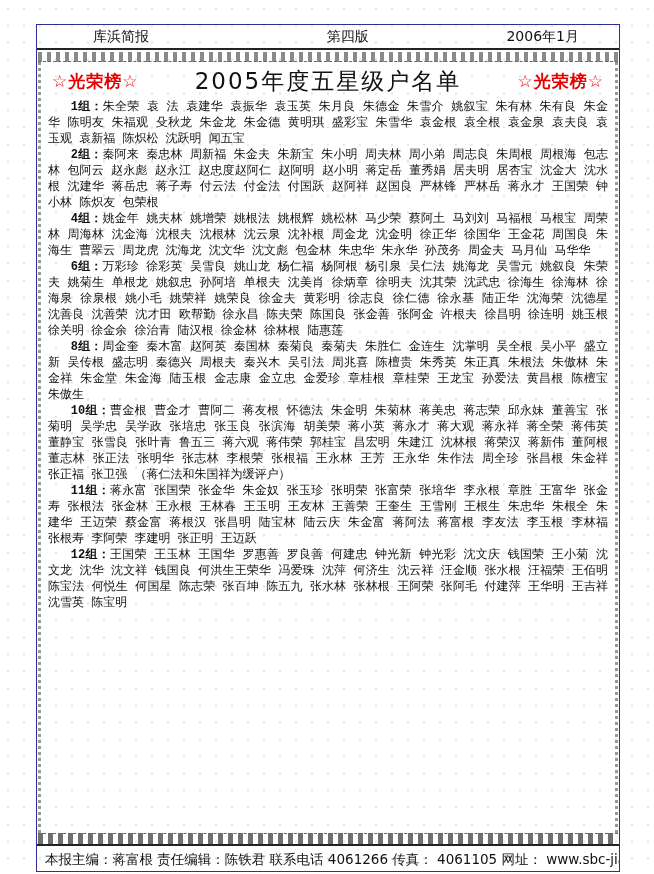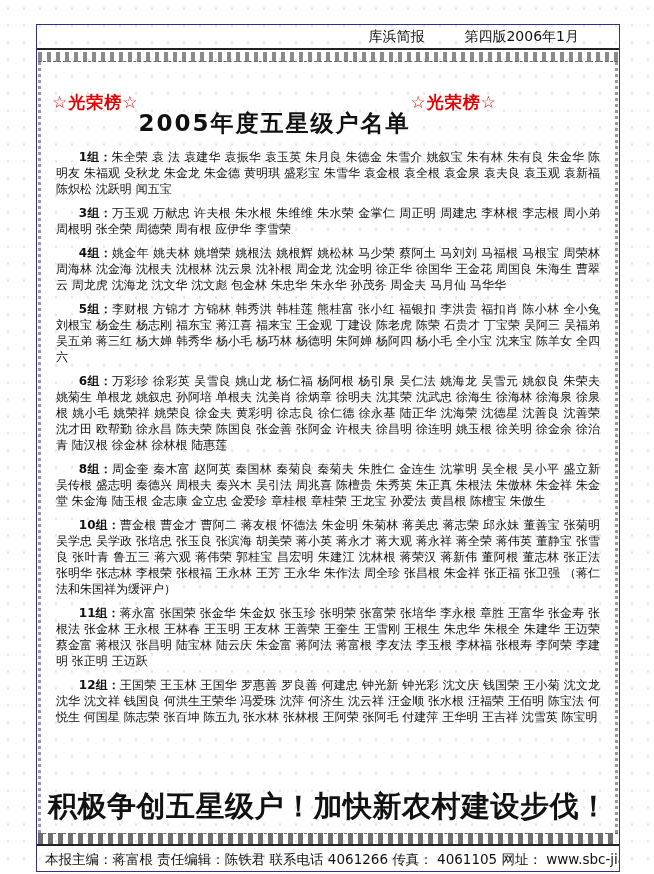--- a/index.html
+++ b/index.html
@@ -18,48 +18,49 @@
     opacity:.55; pointer-events:none; z-index:0;
   }
   .frame{
     position:absolute; left:36px; top:24px; width:582px; height:846px;
     border:1px solid #2e3192;
     background:transparent;
     display:flex; flex-direction:column;
     z-index:1;
   }
   .masthead{
-    display:flex; justify-content:flex-end; align-items:center;
+    display:flex; justify-content:space-between; align-items:center;
     font-size:14px; padding:3px 40px 2px 56px;
     border-bottom:2px solid #222;
   }
   .masthead .edition{ margin-left:40px; }
   .orn-band{
     height:9px; margin:2px 1px 0 1px;
     background-image:repeating-linear-gradient(90deg,#8a8a8a 0 4px, transparent 4px 9px);
     border-bottom:1px dashed #666;
   }
   .honor{
     flex:1 1 auto; display:flex; flex-direction:column; overflow:hidden;
     margin:0 1px;
     border-left:3px dotted #999; border-right:3px dotted #999;
     padding:1px 7px 0 7px;
   }
   .title-row{
-    display:flex; align-items:center;
+    display:flex; justify-content:space-between; align-items:center;
     padding:3px 4px 2px 4px;
+    gap:35px;
   }
   .badge{ color:#e60000; font-weight:bold; font-size:17px; letter-spacing:1px; white-space:nowrap; }
-  .main-title{ font-size:23px; font-weight:bold; letter-spacing:2px; white-space:nowrap;margin-top:42px; }
+  .main-title{ font-size:23px; font-weight:normal; letter-spacing:2px; white-space:nowrap; }
   .groups{
     flex:1 1 auto; overflow:hidden;
     font-size:12px; line-height:16px;
     text-align:justify;
   }
-  .group-line{ margin:8px; text-indent:1.9em; }
+  .group-line{ margin:0; text-indent:1.9em;font-family:Liberation Mono, monospace; }
   .group-label{ font-weight:bold; }
   .slogan{
     flex:0 0 auto;
     font-size:29px; font-weight:900; text-align:center;
     letter-spacing:0.5px; white-space:nowrap;
     padding:8px 0 6px 0;
   }
   .orn-band-bottom{
     height:10px; margin:0 1px;
     background-image:repeating-linear-gradient(90deg,#6f6f6f 0 5px, transparent 5px 10px);
@@ -90,40 +91,38 @@
 
     <div class="title-row">
       <span class="badge">☆光荣榜☆</span>
       <span class="main-title">2005年度五星级户名单</span>
       <span class="badge">☆光荣榜☆</span>
     </div>
 
     <div class="groups">
   <p class="group-line"><b class="group-label">1组：</b><span class="group-names">朱全荣 袁 法 袁建华 袁振华 袁玉英 朱月良 朱德金 朱雪介 姚叙宝 朱有林 朱有良 朱金华 陈明友 朱福观 殳秋龙 朱金龙 朱金德 黄明琪 盛彩宝 朱雪华 袁金根 袁全根 袁金泉 袁夫良 袁玉观 袁新福 陈炽松 沈跃明 闻五宝</span></p>
 
+  <p class="group-line"><b class="group-label">2组：</b><span class="group-names">秦阿来 秦忠林 周新福 朱金夫 朱新宝 朱小明 周夫林 周小弟 周志良 朱周根 周根海 包志林 包阿云 赵永彪 赵永江 赵忠度赵阿仁 赵阿明 赵小明 蒋定岳 董秀娟 居夫明 居杏宝 沈金大 沈水根 沈建华 蒋岳忠 蒋子寿 付云法 付金法 付国跃 赵阿祥 赵国良 严林锋 严林岳 蒋永才 王国荣 钟小林 陈炽友 包荣根</span></p>
 
-  <p class="group-line"><b class="group-label">3组：</b><span class="group-names">万玉观 万献忠 许夫根 朱水根 朱维维 朱水荣 金掌仁 周正明 周建忠 李林根 李志根 周小弟 周根明 张全荣 周德荣 周有根 应伊华 李雪荣</span></p>
 
   <p class="group-line"><b class="group-label">4组：</b><span class="group-names">姚金年 姚夫林 姚增荣 姚根法 姚根辉 姚松林 马少荣 蔡阿土 马刘刘 马福根 马根宝 周荣林 周海林 沈金海 沈根夫 沈根林 沈云泉 沈补根 周金龙 沈金明 徐正华 徐国华 王金花 周国良 朱海生 曹翠云 周龙虎 沈海龙 沈文华 沈文彪 包金林 朱忠华 朱永华 孙茂务 周金夫 马月仙 马华华</span></p>
 
-  <p class="group-line"><b class="group-label">5组：</b><span class="group-names">李财根 方锦才 方锦林 韩秀洪 韩桂莲 熊桂富 张小红 福银扣 李洪贵 福扣肖 陈小林 全小兔 刘根宝 杨金生 杨志刚 福东宝 蒋江喜 福来宝 王金观 丁建设 陈老虎 陈荣 石贵才 丁宝荣 吴阿三 吴福弟 吴五弟 蒋三红 杨大婵 韩秀华 杨小毛 杨巧林 杨德明 朱阿婵 杨阿四 杨小毛 全小宝 沈来宝 陈羊女 全四六</span></p>
 
   <p class="group-line"><b class="group-label">6组：</b><span class="group-names">万彩珍 徐彩英 吴雪良 姚山龙 杨仁福 杨阿根 杨引泉 吴仁法 姚海龙 吴雪元 姚叙良 朱荣夫 姚菊生 单根龙 姚叙忠 孙阿培 单根夫 沈美肖 徐炳章 徐明夫 沈其荣 沈武忠 徐海生 徐海林 徐海泉 徐泉根 姚小毛 姚荣祥 姚荣良 徐金夫 黄彩明 徐志良 徐仁德 徐永基 陆正华 沈海荣 沈德星 沈善良 沈善荣 沈才田 欧帮勤 徐永昌 陈夫荣 陈国良 张金善 张阿金 许根夫 徐昌明 徐连明 姚玉根 徐关明 徐金余 徐治青 陆汉根 徐金林 徐林根 陆惠莲</span></p>
 
 
   <p class="group-line"><b class="group-label">8组：</b><span class="group-names">周金奎 秦木富 赵阿英 秦国林 秦菊良 秦菊夫 朱胜仁 金连生 沈掌明 吴全根 吴小平 盛立新 吴传根 盛志明 秦德兴 周根夫 秦兴木 吴引法 周兆喜 陈檀贵 朱秀英 朱正真 朱根法 朱傲林 朱金祥 朱金堂 朱金海 陆玉根 金志康 金立忠 金爱珍 章桂根 章桂荣 王龙宝 孙爱法 黄昌根 陈檀宝 朱傲生</span></p>
 
 
   <p class="group-line"><b class="group-label">10组：</b><span class="group-names">曹金根 曹金才 曹阿二 蒋友根 怀德法 朱金明 朱菊林 蒋美忠 蒋志荣 邱永妹 董善宝 张菊明 吴学忠 吴学政 张培忠 张玉良 张滨海 胡美荣 蒋小英 蒋永才 蒋大观 蒋永祥 蒋全荣 蒋伟英 董静宝 张雪良 张叶青 鲁五三 蒋六观 蒋伟荣 郭桂宝 昌宏明 朱建江 沈林根 蒋荣汉 蒋新伟 董阿根 董志林 张正法 张明华 张志林 李根荣 张根福 王永林 王芳 王永华 朱作法 周全珍 张昌根 朱金祥 张正福 张卫强 （蒋仁法和朱国祥为缓评户）</span></p>
 
   <p class="group-line"><b class="group-label">11组：</b><span class="group-names">蒋永富 张国荣 张金华 朱金奴 张玉珍 张明荣 张富荣 张培华 李永根 章胜 王富华 张金寿 张根法 张金林 王永根 王林春 王玉明 王友林 王善荣 王奎生 王雪刚 王根生 朱忠华 朱根全 朱建华 王迈荣 蔡金富 蒋根汉 张昌明 陆宝林 陆云庆 朱金富 蒋阿法 蒋富根 李友法 李玉根 李林福 张根寿 李阿荣 李建明 张正明 王迈跃</span></p>
 
   <p class="group-line"><b class="group-label">12组：</b><span class="group-names">王国荣 王玉林 王国华 罗惠善 罗良善 何建忠 钟光新 钟光彩 沈文庆 钱国荣 王小菊 沈文龙 沈华 沈文祥 钱国良 何洪生王荣华 冯爱珠 沈萍 何济生 沈云祥 汪金顺 张水根 汪福荣 王佰明 陈宝法 何悦生 何国星 陈志荣 张百坤 陈五九 张水林 张林根 王阿荣 张阿毛 付建萍 王华明 王吉祥 沈雪英 陈宝明</span></p>
 </div>
 
-    <div class="slogan">积极争创五星级户！加快新农村建设步伐！</div>
   </div>
 
   <div class="orn-band-bottom"></div>
 
   <div class="footer">本报主编：蒋富根 责任编辑：陈铁君 联系电话 4061266 传真： 4061105 网址： www.sbc-jiang.com</div>
 
 </div>
 
 </body></html>

